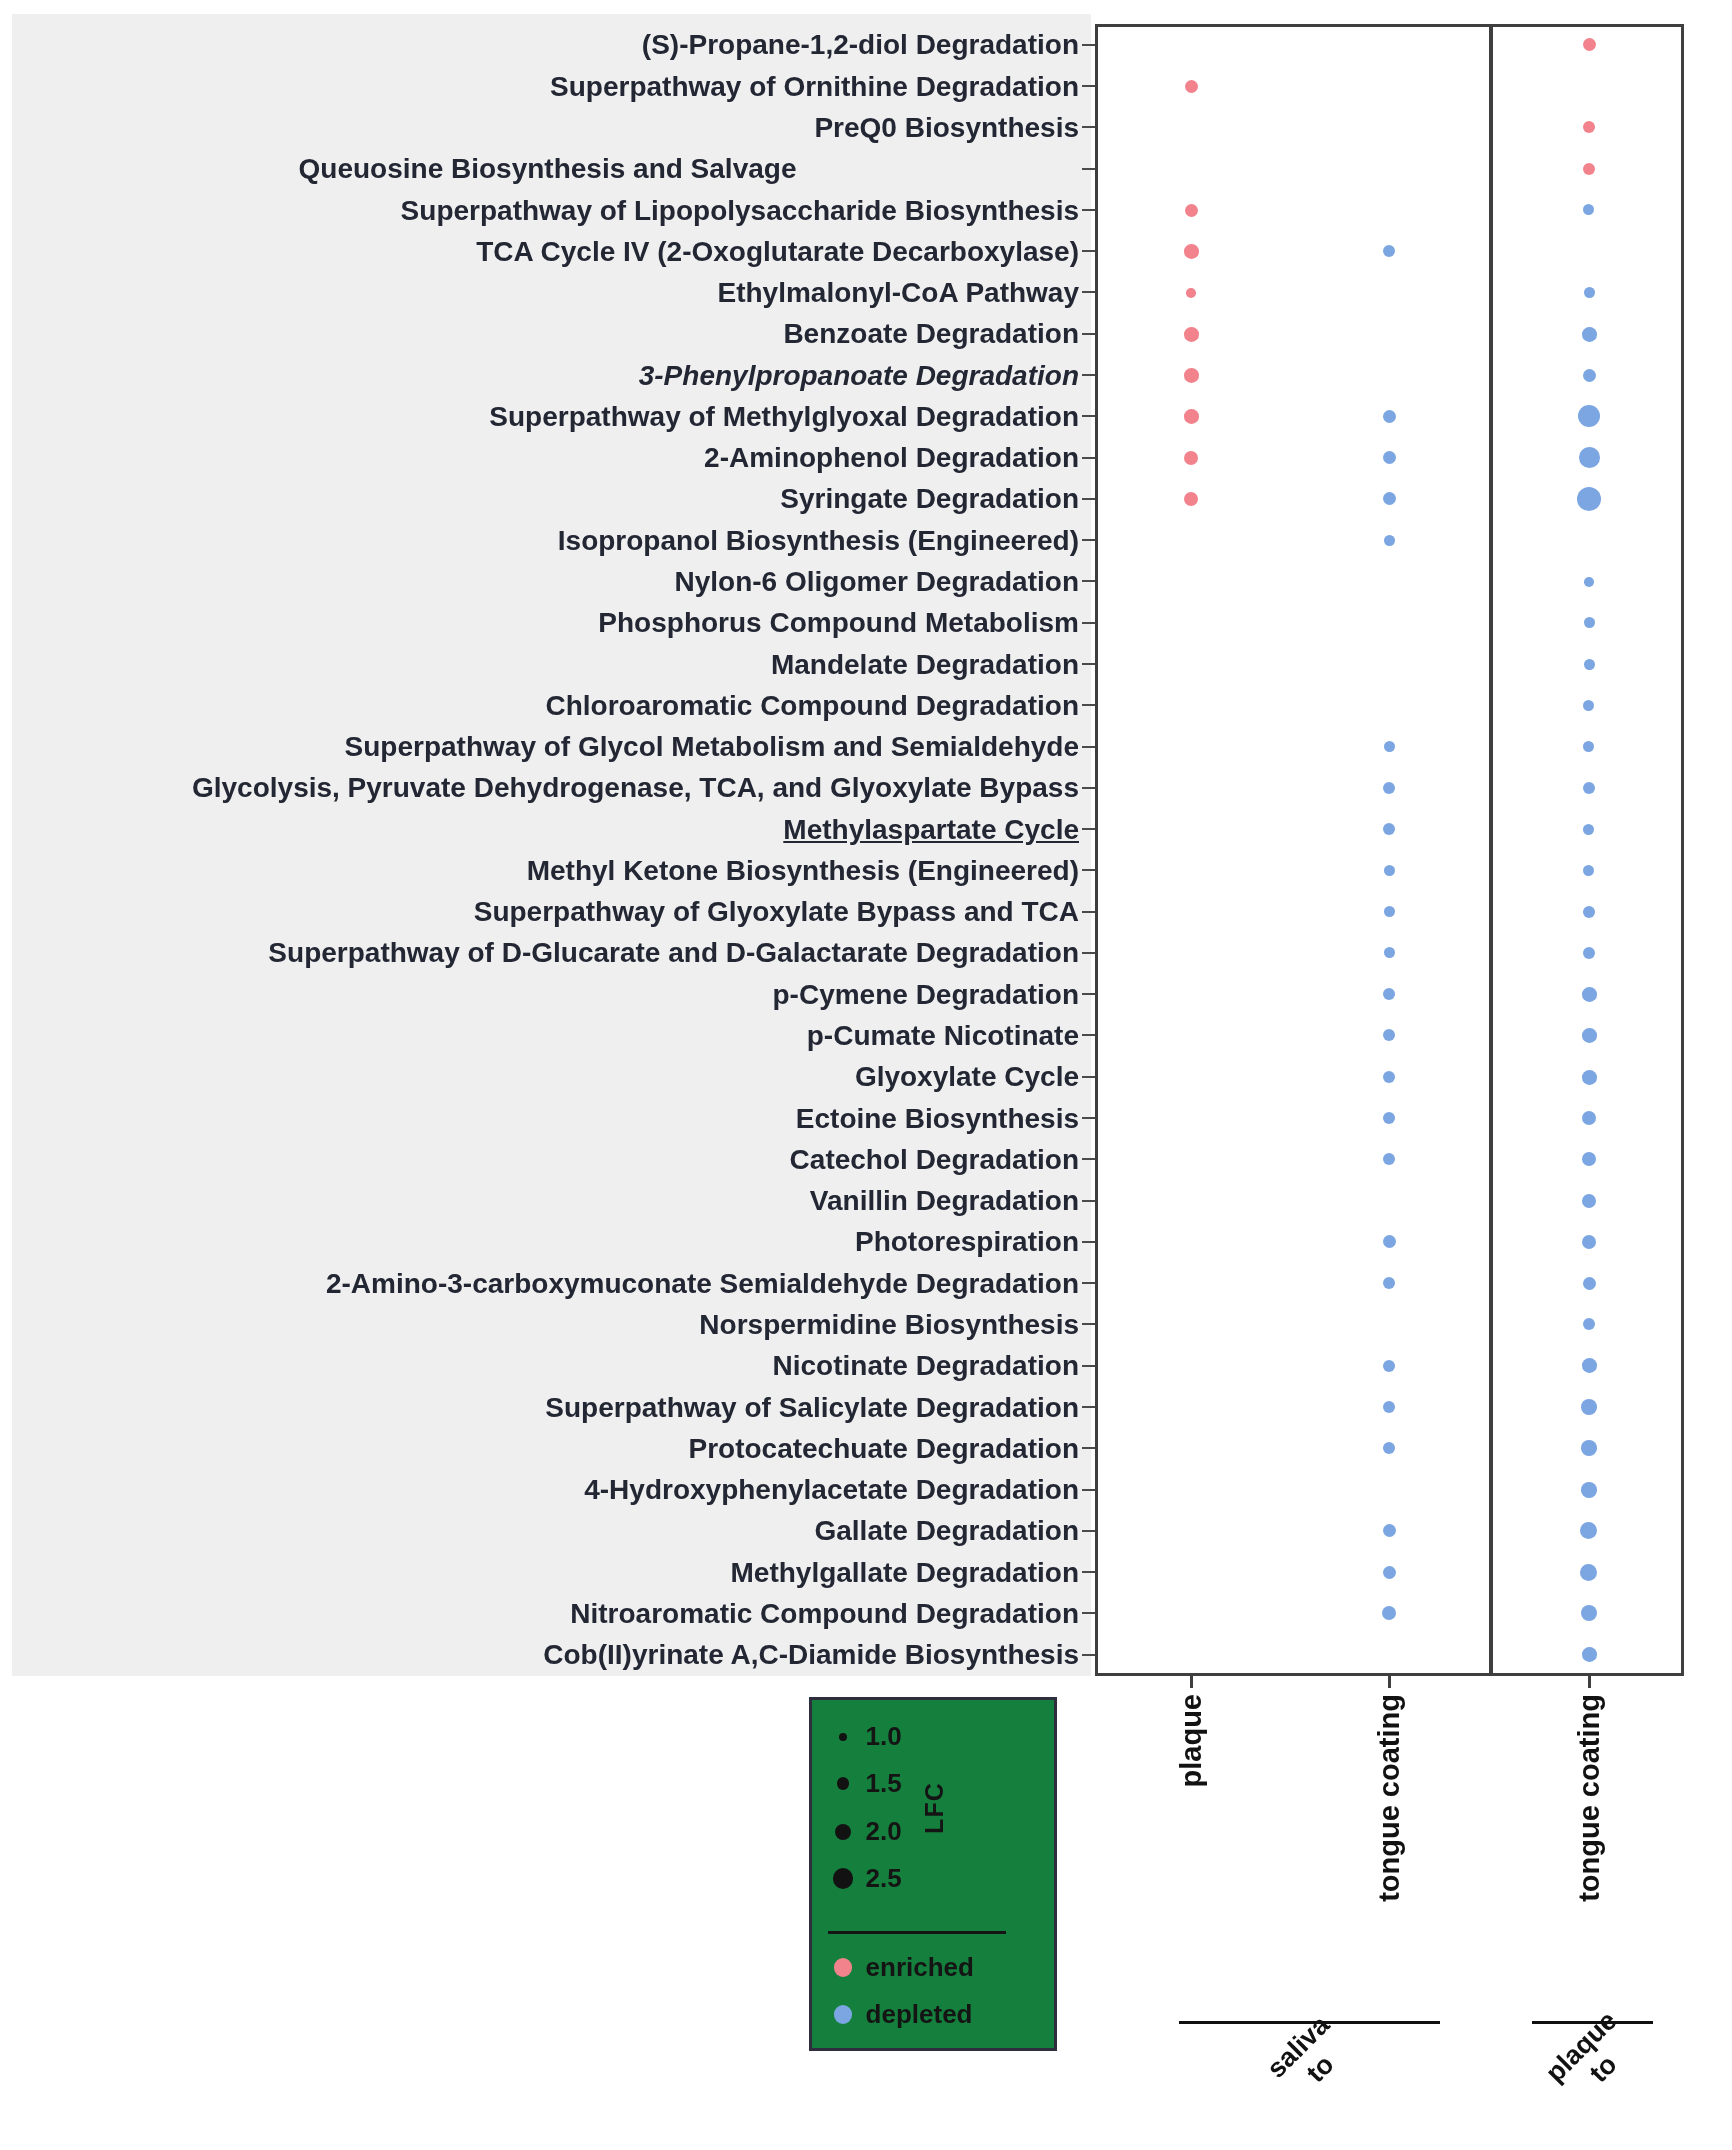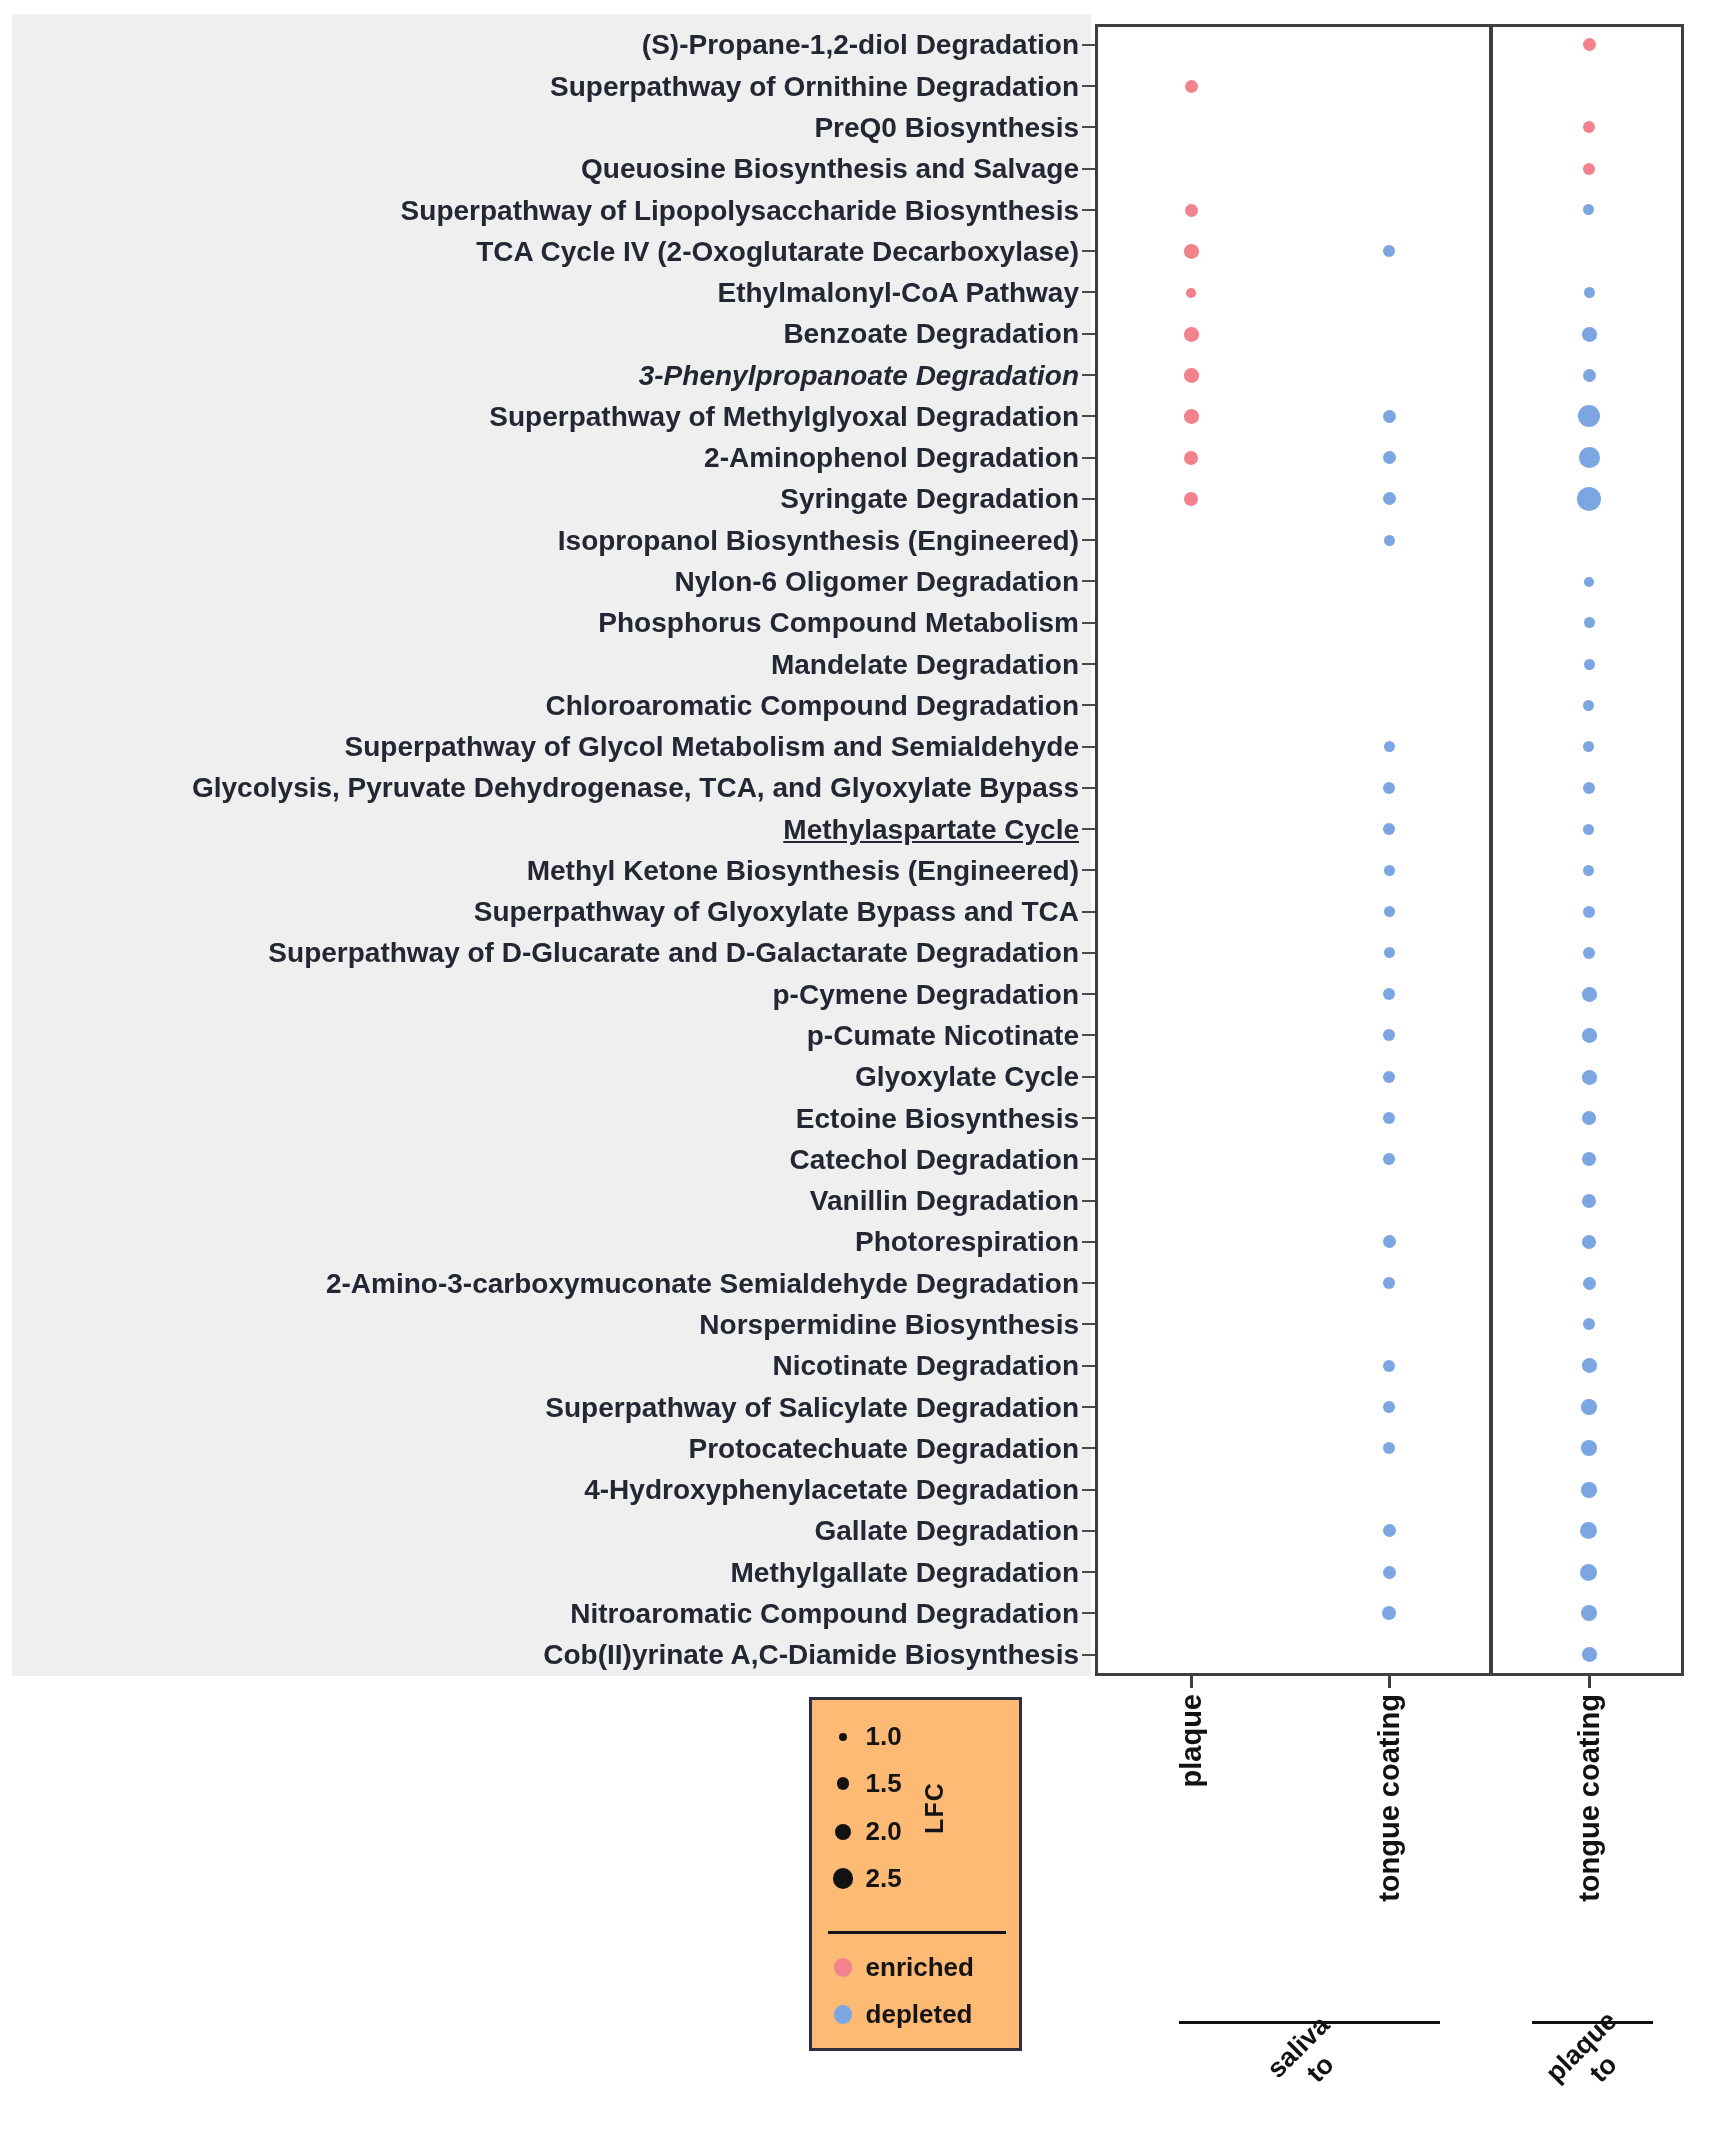--- a/index.html
+++ b/index.html
@@ -18,21 +18,21 @@
   .tick { position:absolute; background:#4a4a4a; }
 
   .dot { position:absolute; border-radius:50%; }
 
   .col-header { position:absolute; width:324px; height:38px; transform:rotate(-90deg); text-align:right; font-weight:bold; font-size:29px; color:#121212; line-height:38px; white-space:nowrap; }
   .col-tick { position:absolute; width:2.7px; height:12px; background:#3f3f3f; }
 
   .group-line { position:absolute; height:3.2px; background:#101010; }
   .group-label { position:absolute; width:183px; transform:rotate(-45deg); font-weight:bold; font-size:27px; color:#121212; text-align:center; line-height:1.15; white-space:pre-line; }
 
-  .legend { position:absolute; left:809px; top:1697px; width:213px; height:354px; border:3.2px solid #2e2e3f; background:#fdba74; }
+  .legend { position:absolute; left:809px; top:1697px; width:248px; height:354px; border:3.2px solid #2e2e3f; background:#15803d; }
   .legend-size-row, .legend-color-row { position:absolute; left:16px; width:162px; height:47px; display:flex; align-items:center; }
   .legend-dot-wrap { width:30px; display:flex; justify-content:center; align-items:center; }
   .legend-dot { border-radius:50%; }
   .legend-size-label, .legend-color-label { font-size:26px; font-weight:600; color:#141414; margin-left:7.6px; white-space:nowrap; }
   .legend-lfc { position:absolute; left:89px; top:92px; width:65px; height:32px; transform:rotate(-90deg); text-align:center; line-height:32px; font-size:25px; font-weight:bold; color:#141414; letter-spacing:1.1px; }
   .legend-sep { position:absolute; left:16px; top:231px; width:178px; height:2.7px; background:#141414; }
 </style>
 </head>
 <body>
 
@@ -44,21 +44,21 @@
   <div id="rows-layer">
       <div class="row-label" style="top: 24.4px; height: 41px; line-height: 41px;">(S)-Propane-1,2-diol Degradation</div>
       <div class="tick" style="left: 1082px; top: 44px; width: 13px; height: 2.2px;"></div>
       <div class="dot" style="width: 13px; height: 13px; left: 1583px; top: 38px; background: rgb(242, 131, 141);"></div>
       <div class="row-label" style="top: 66px; height: 41px; line-height: 41px;">Superpathway of Ornithine Degradation</div>
       <div class="tick" style="left: 1082px; top: 85px; width: 13px; height: 2.2px;"></div>
       <div class="dot" style="width: 13px; height: 13px; left: 1185px; top: 80px; background: rgb(242, 131, 141);"></div>
       <div class="row-label" style="top: 107px; height: 41px; line-height: 41px;">PreQ0 Biosynthesis</div>
       <div class="tick" style="left: 1082px; top: 126px; width: 13px; height: 2.2px;"></div>
       <div class="dot" style="width: 12.4px; height: 12.4px; left: 1583px; top: 121px; background: rgb(242, 131, 141);"></div>
-      <div class="row-label" style="top: 148px; height: 41px; line-height: 41px;">Queuosine Biosynthesis and Salvage</div>
+      <div class="row-label" style="top: 148px; height: 41px; line-height: 41px; text-align: center;">Queuosine Biosynthesis and Salvage</div>
       <div class="tick" style="left: 1082px; top: 168px; width: 13px; height: 2.2px;"></div>
       <div class="dot" style="width: 12.4px; height: 12.4px; left: 1583px; top: 163px; background: rgb(242, 131, 141);"></div>
       <div class="row-label" style="top: 190px; height: 41px; line-height: 41px;">Superpathway of Lipopolysaccharide Biosynthesis</div>
       <div class="tick" style="left: 1082px; top: 209px; width: 13px; height: 2.2px;"></div>
       <div class="dot" style="width: 13px; height: 13px; left: 1185px; top: 204px; background: rgb(242, 131, 141);"></div>
       <div class="dot" style="width: 11.3px; height: 11.3px; left: 1583px; top: 204px; background: rgb(124, 166, 226);"></div>
       <div class="row-label" style="top: 231px; height: 41px; line-height: 41px;">TCA Cycle IV (2-Oxoglutarate Decarboxylase)</div>
       <div class="tick" style="left: 1082px; top: 250px; width: 13px; height: 2.2px;"></div>
       <div class="dot" style="width: 14.6px; height: 14.6px; left: 1184px; top: 244px; background: rgb(242, 131, 141);"></div>
       <div class="dot" style="width: 12.4px; height: 12.4px; left: 1383px; top: 245px; background: rgb(124, 166, 226);"></div>

